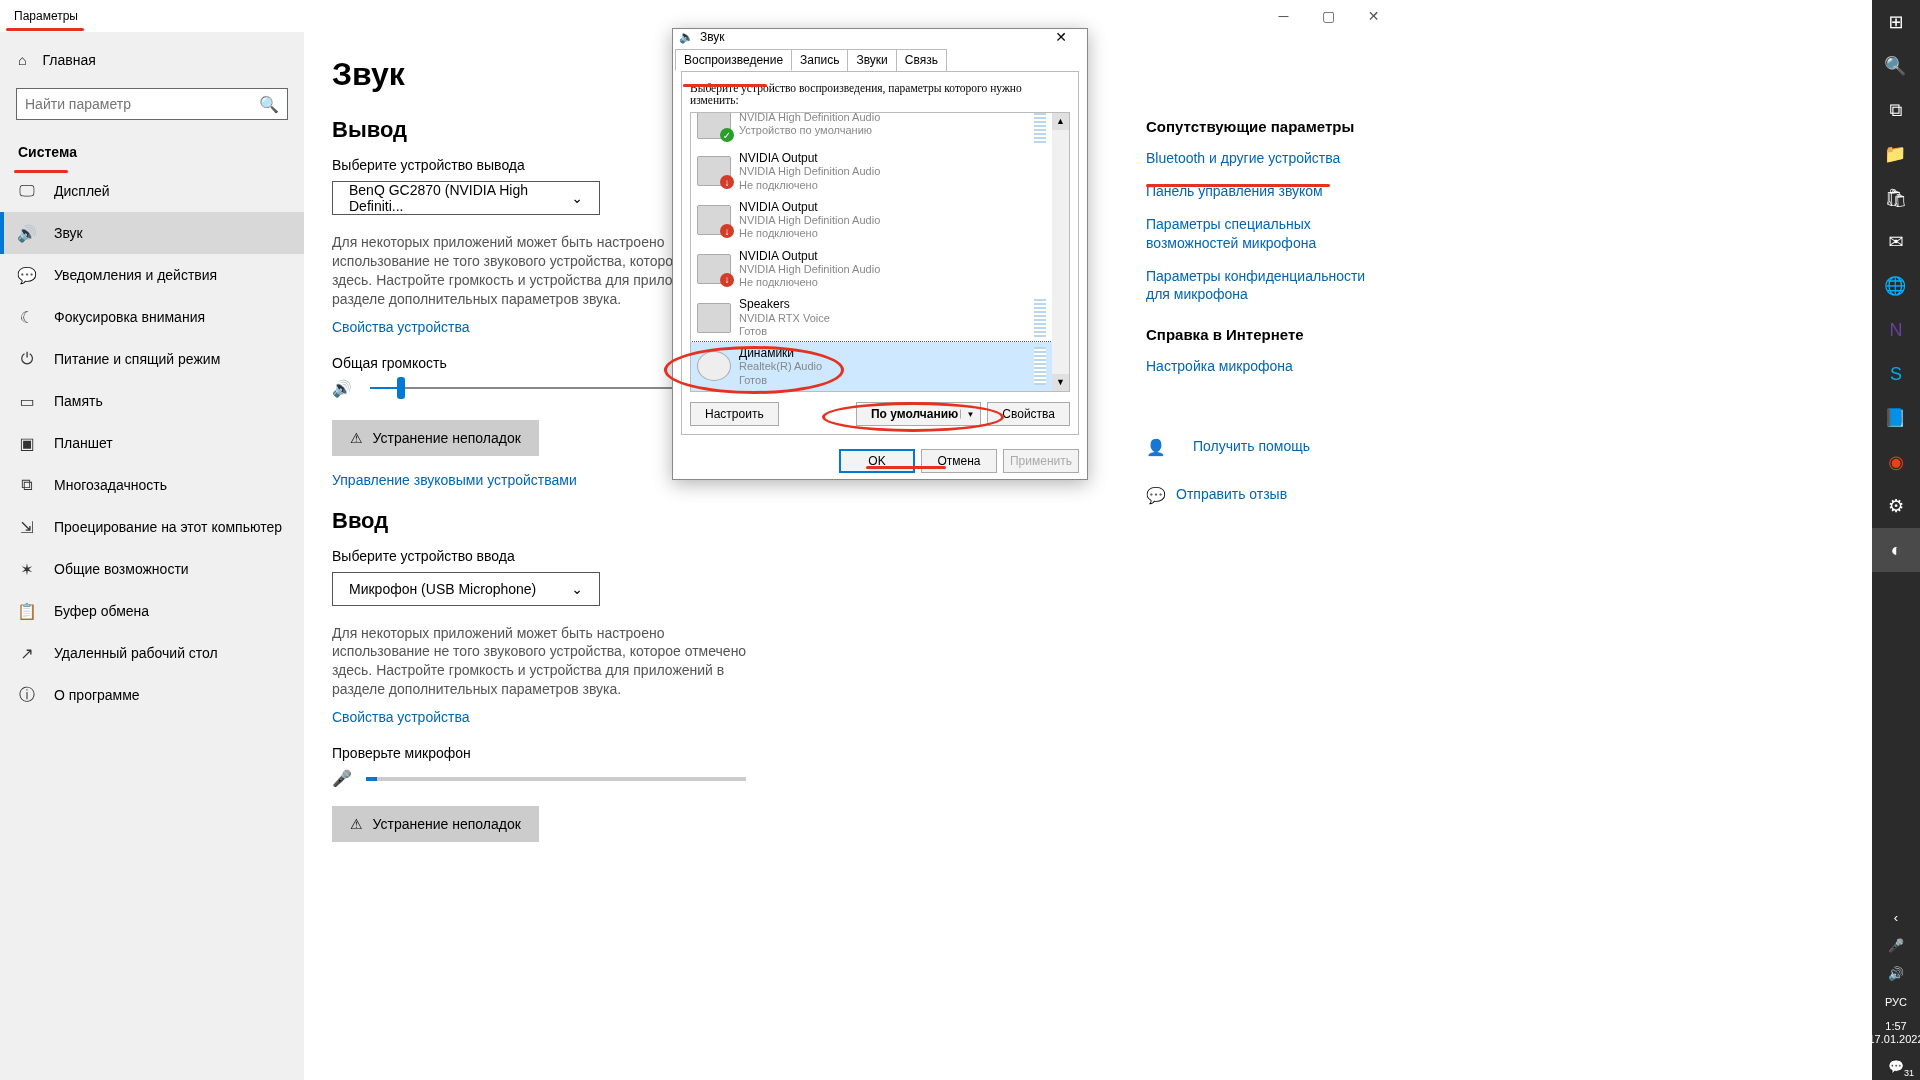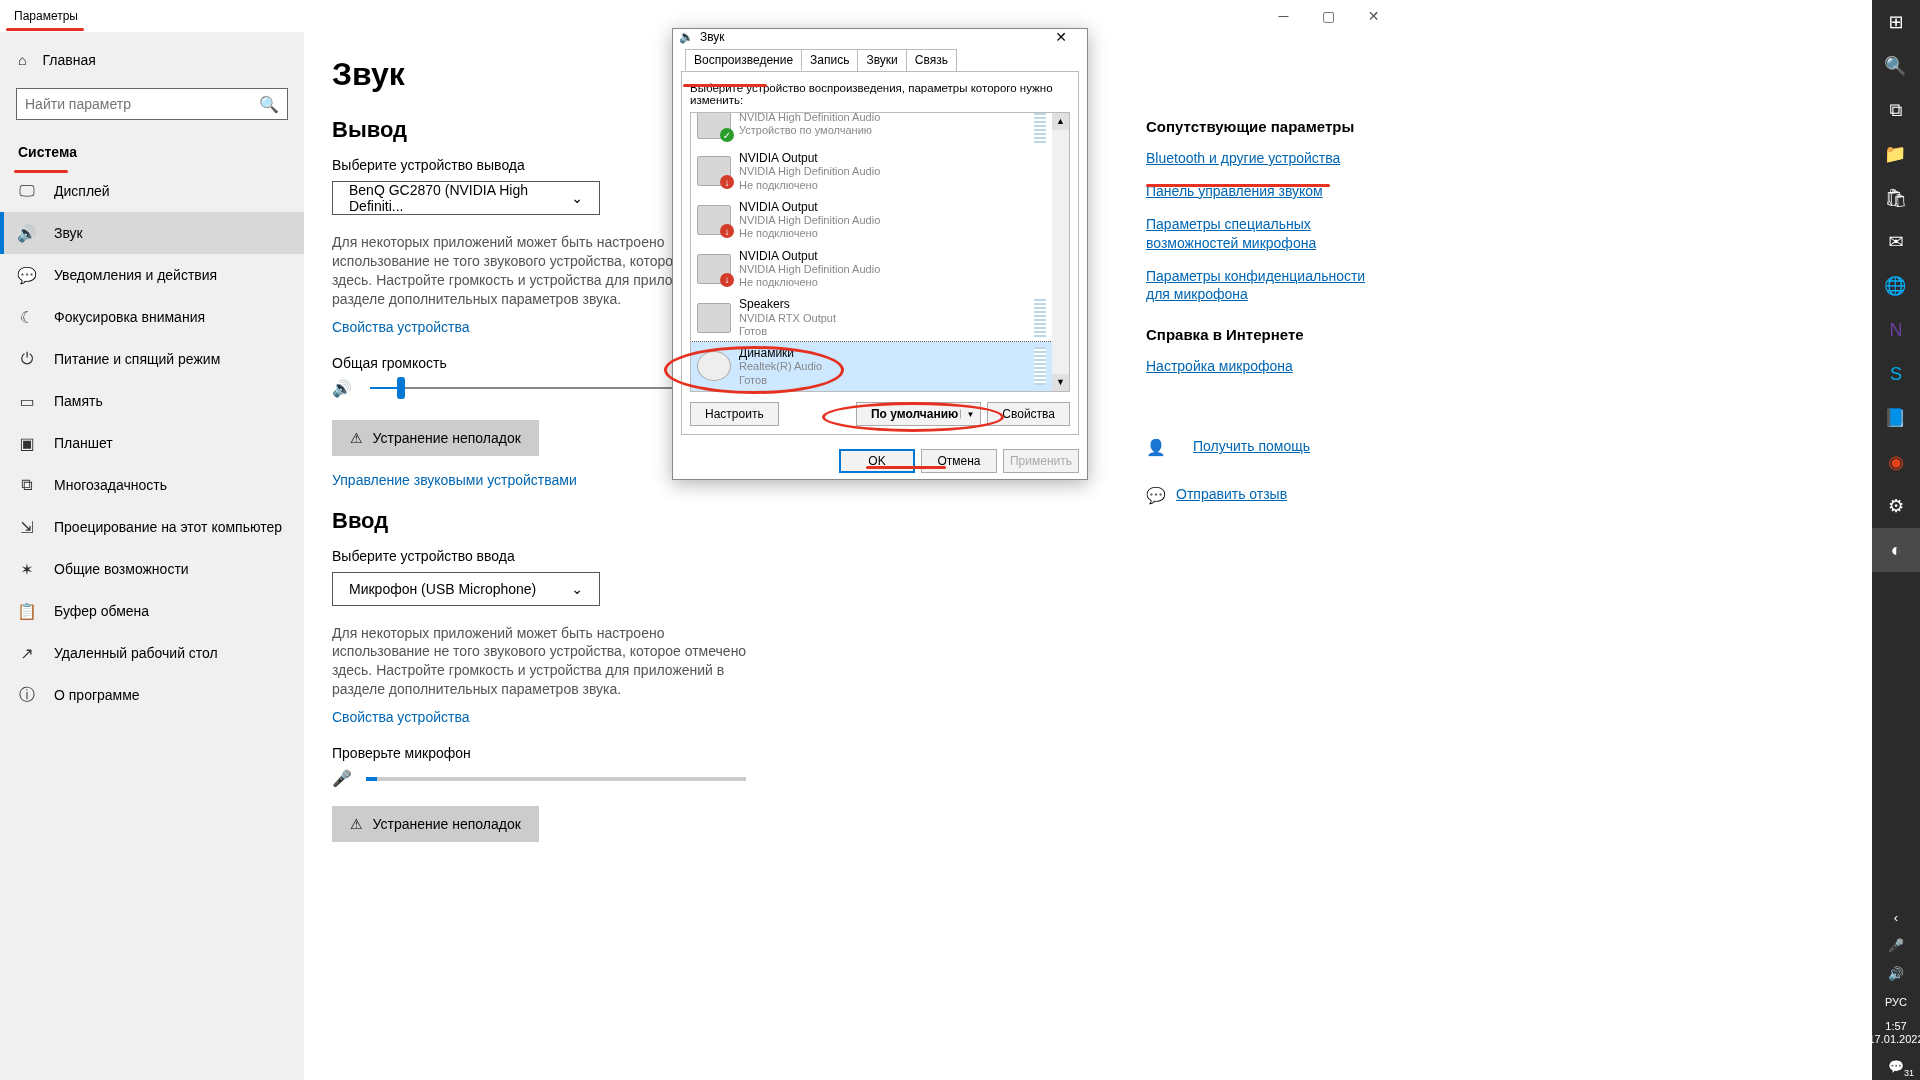--- a/index.html
+++ b/index.html
@@ -33,34 +33,34 @@
 .main .slider-track { width: 310px; height: 2px; background: #888; position: relative; }
 .main .slider-fill { position: absolute; left: 0; top: 0; height: 2px; background: #0078d4; width: 10%; }
 .main .slider-thumb { position: absolute; left: 10%; top: -6px; width: 8px; height: 22px; background: #0078d4; border-radius: 3px; transform: translateX(-50%); top: -10px; }
 .main .grey-btn { background: #ccc; border: none; padding: 10px 18px; font-size: 14px; display: flex; align-items: center; gap: 10px; margin-bottom: 16px; }
 .main .mic-row { display: flex; align-items: center; gap: 14px; margin: 8px 0 18px; }
 .main .mic-bar { width: 380px; height: 4px; background: #ccc; position: relative; }
 .main .mic-fill { position: absolute; left: 0; top: 0; height: 4px; width: 3%; background: #0078d4; }
 
 .right-pane { position: absolute; left: 1146px; top: 96px; width: 230px; }
 .right-pane h3 { font-size: 15px; font-weight: 600; margin-bottom: 14px; margin-top: 22px; }
-.right-pane .rlink { color: #0066b4; font-size: 14px; display: block; margin-bottom: 14px; line-height: 1.35; text-decoration: underline; }
+.right-pane .rlink { color: #0066b4; font-size: 14px; display: block; margin-bottom: 14px; line-height: 1.35; }
 .right-pane .rrow { display: flex; align-items: center; gap: 12px; margin-bottom: 12px; }
 .right-pane .rrow .ri { width: 18px; height: 18px; color: #0078d4; font-size: 16px; }
 
 
 .sound-dialog { position: absolute; left: 672px; top: 28px; width: 416px; height: 452px; background: #fff; border: 1px solid #888; box-shadow: 0 4px 18px rgba(0,0,0,0.3); display: flex; flex-direction: column; }
 .sound-dialog .dlg-title { height: 28px; display: flex; align-items: center; padding: 0 6px; font-size: 12px; justify-content: space-between; }
 .sound-dialog .dlg-title .dt-left { display: flex; align-items: center; gap: 6px; }
 .sound-dialog .dlg-close { width: 40px; text-align: center; font-size: 14px; }
-.sound-dialog .tabs { display: flex; margin: 4px 12px 0; font-size: 12px; }
+.sound-dialog .tabs { display: flex; margin: 4px 2px 0; font-size: 12px; }
 .sound-dialog .tab { padding: 3px 8px; border: 1px solid #bbb; border-bottom: none; background: #fff; margin-right: -1px; position: relative; }
 .sound-dialog .tab.active { z-index: 2; border-bottom: 1px solid #fff; }
 .sound-dialog .tab-body { border: 1px solid #bbb; margin: 0 8px 6px; padding: 10px 8px 8px; flex: 1; display: flex; flex-direction: column; font-size: 12px; }
-.sound-dialog .hint { margin-bottom: 6px; font-size: 11.5px; }
+.sound-dialog .hint { margin-bottom: 6px; font-size: 11.5px; font-family: Liberation Serif, serif; }
 .sound-dialog .device-list { border: 1px solid #bbb; flex: 1; overflow: hidden; position: relative; display: flex; }
 .sound-dialog .device-items { flex: 1; overflow: hidden; }
 .sound-dialog .dev { display: flex; padding: 4px 6px; gap: 8px; align-items: center; border-bottom: none; }
 .sound-dialog .dev.selected { background: #cde8ff; outline: 1px dotted #555; }
 .sound-dialog .dev .dicon { width: 34px; height: 30px; background: #d7d7d7; border: 1px solid #aaa; border-radius: 2px; position: relative; flex-shrink: 0; }
 .sound-dialog .dev .dicon.speaker { border-radius: 50%; background: #eee; }
 .sound-dialog .dev .dicon .badge { position: absolute; right: -4px; bottom: -4px; width: 14px; height: 14px; border-radius: 50%; font-size: 10px; display: flex; align-items: center; justify-content: center; color: #fff; }
 .sound-dialog .dev .dicon .badge.ok { background: #2a9d2a; }
 .sound-dialog .dev .dicon .badge.down { background: #d43c2a; }
 .sound-dialog .dev .dtext { line-height: 1.2; }
@@ -295,21 +295,21 @@
           <div class="dtext">
               <div class="dname">NVIDIA Output</div>
               <div class="dsub">NVIDIA High Definition Audio</div>
               <div class="dsub">Не подключено</div>
             </div>
         </div>
         <div class="dev">
           <div class="dicon"></div>
           <div class="dtext">
               <div class="dname">Speakers</div>
-              <div class="dsub">NVIDIA RTX Output</div>
+              <div class="dsub">NVIDIA RTX Voice</div>
               <div class="dsub">Готов</div>
             </div>
           <div class="meter"></div>
         </div>
         <div class="dev selected">
           <div class="dicon speaker"></div>
           <div class="dtext">
               <div class="dname">Динамики</div>
               <div class="dsub">Realtek(R) Audio</div>
               <div class="dsub">Готов</div>

